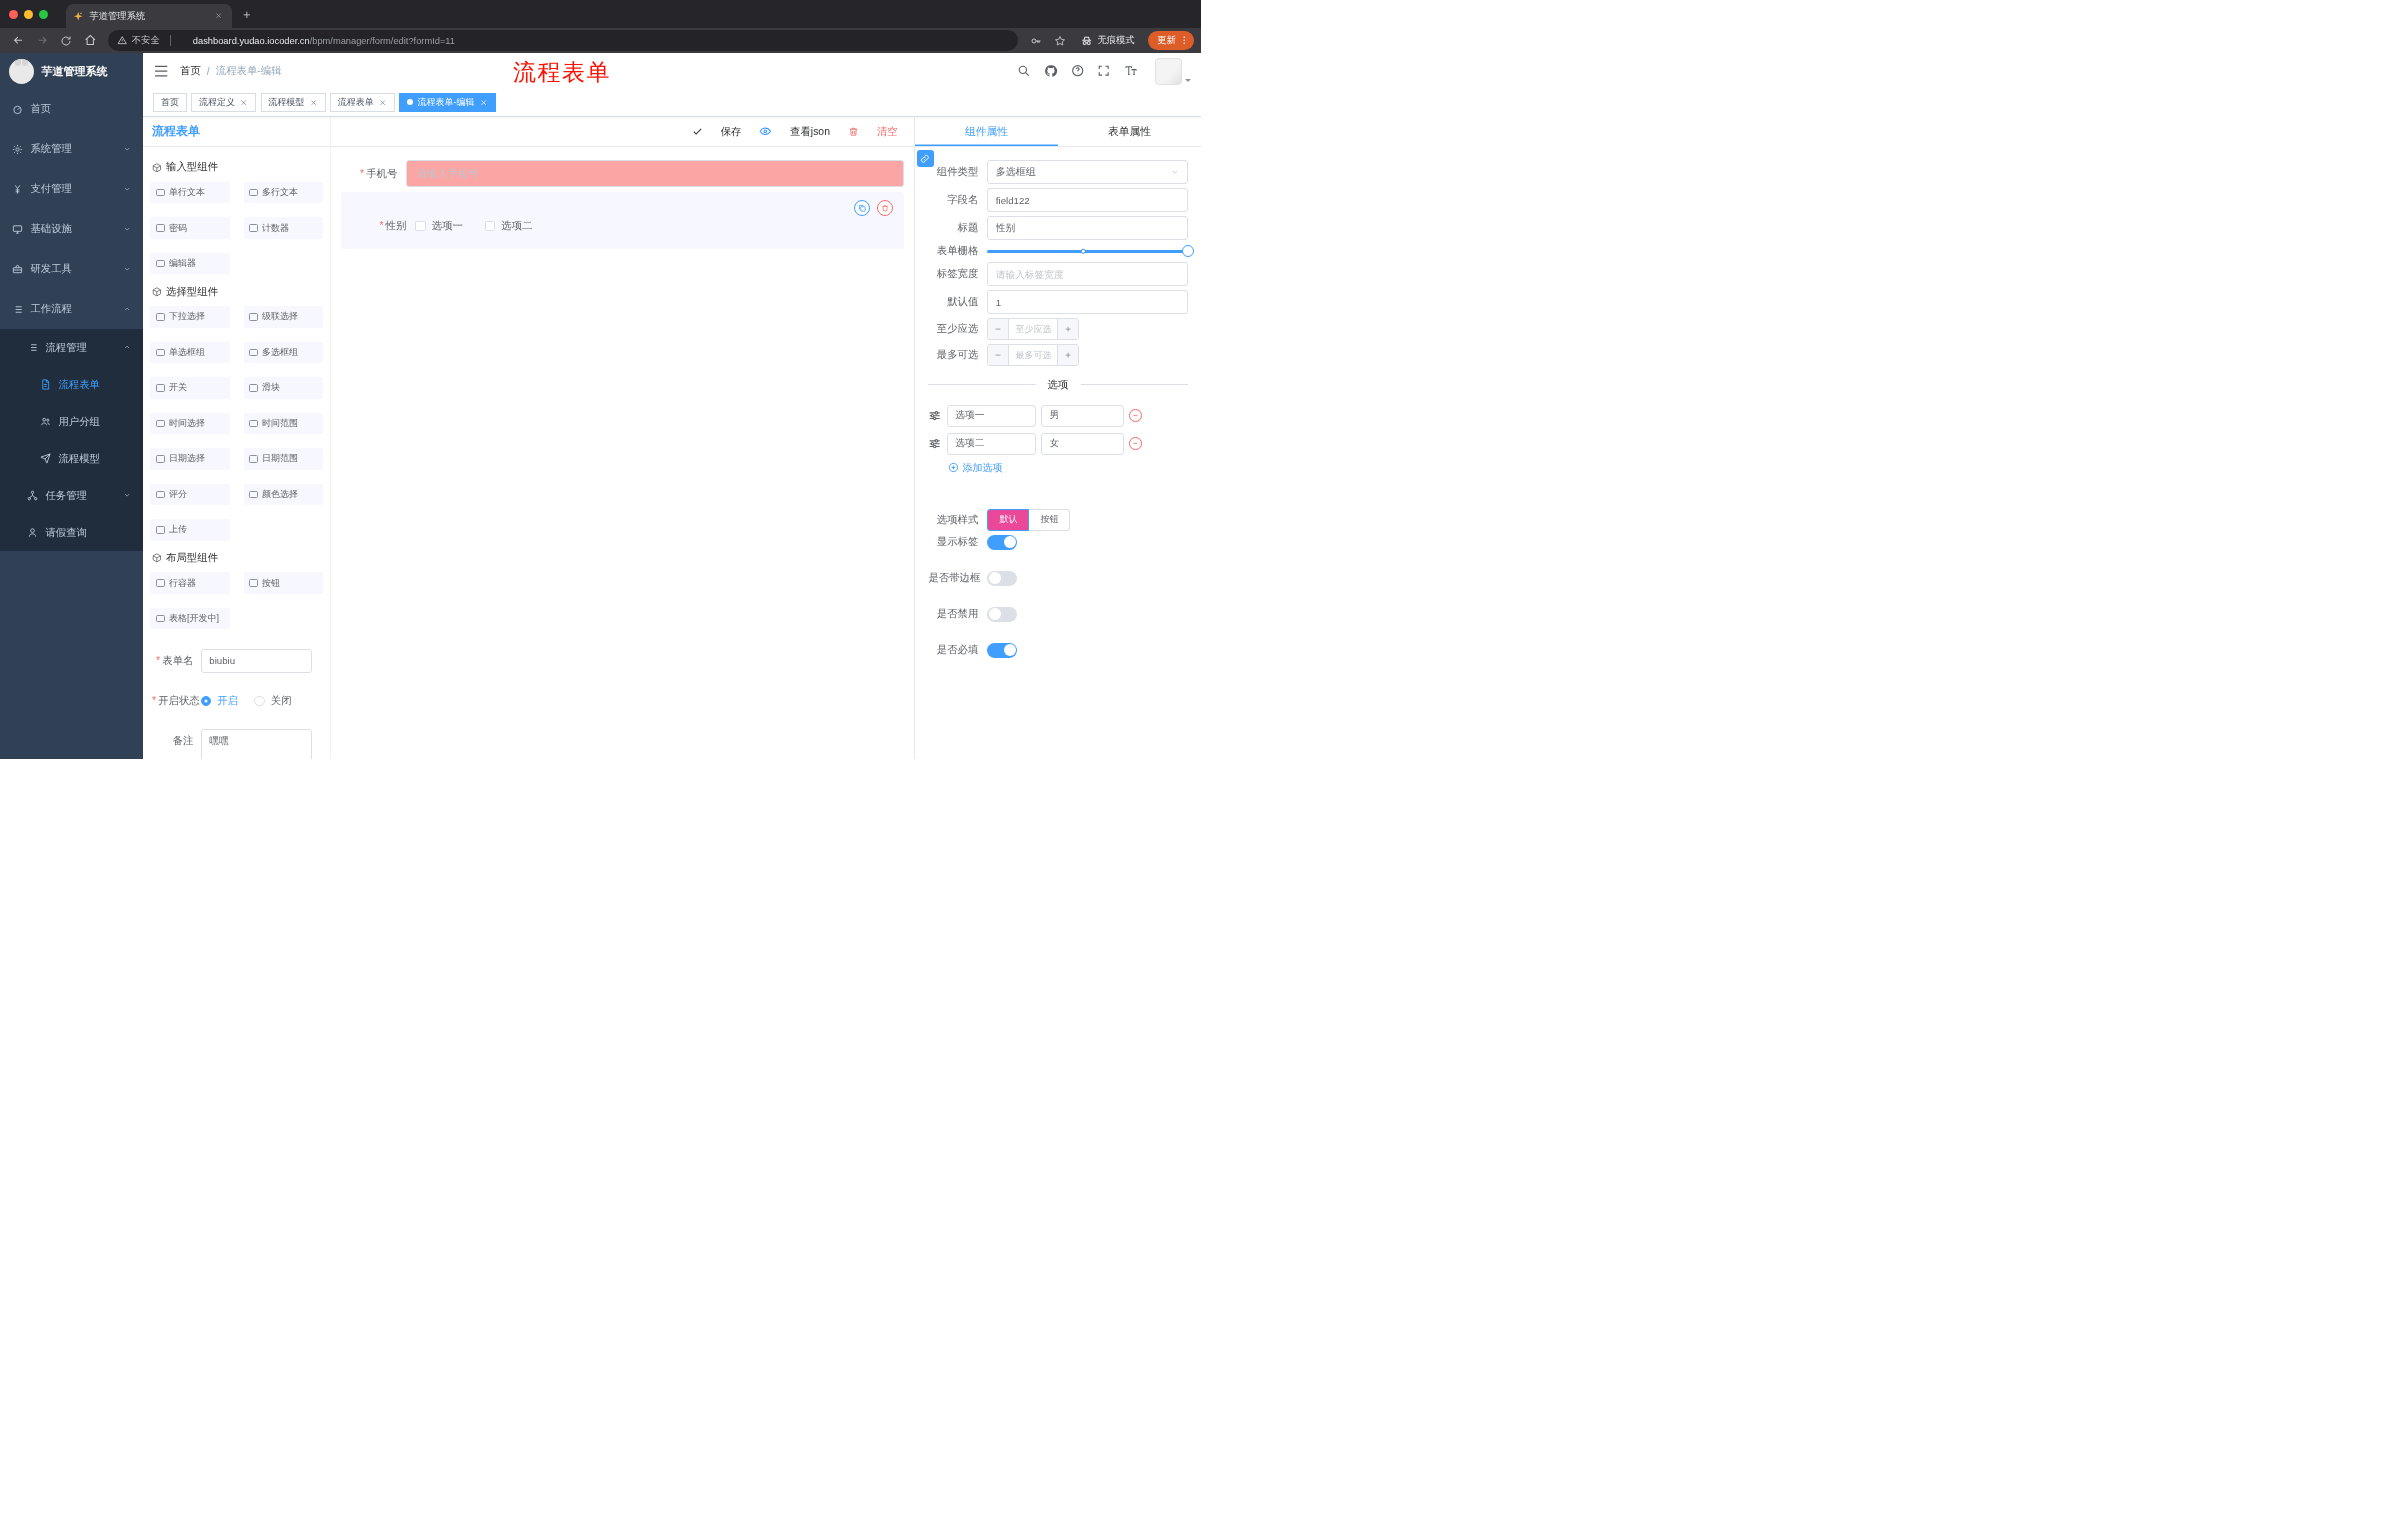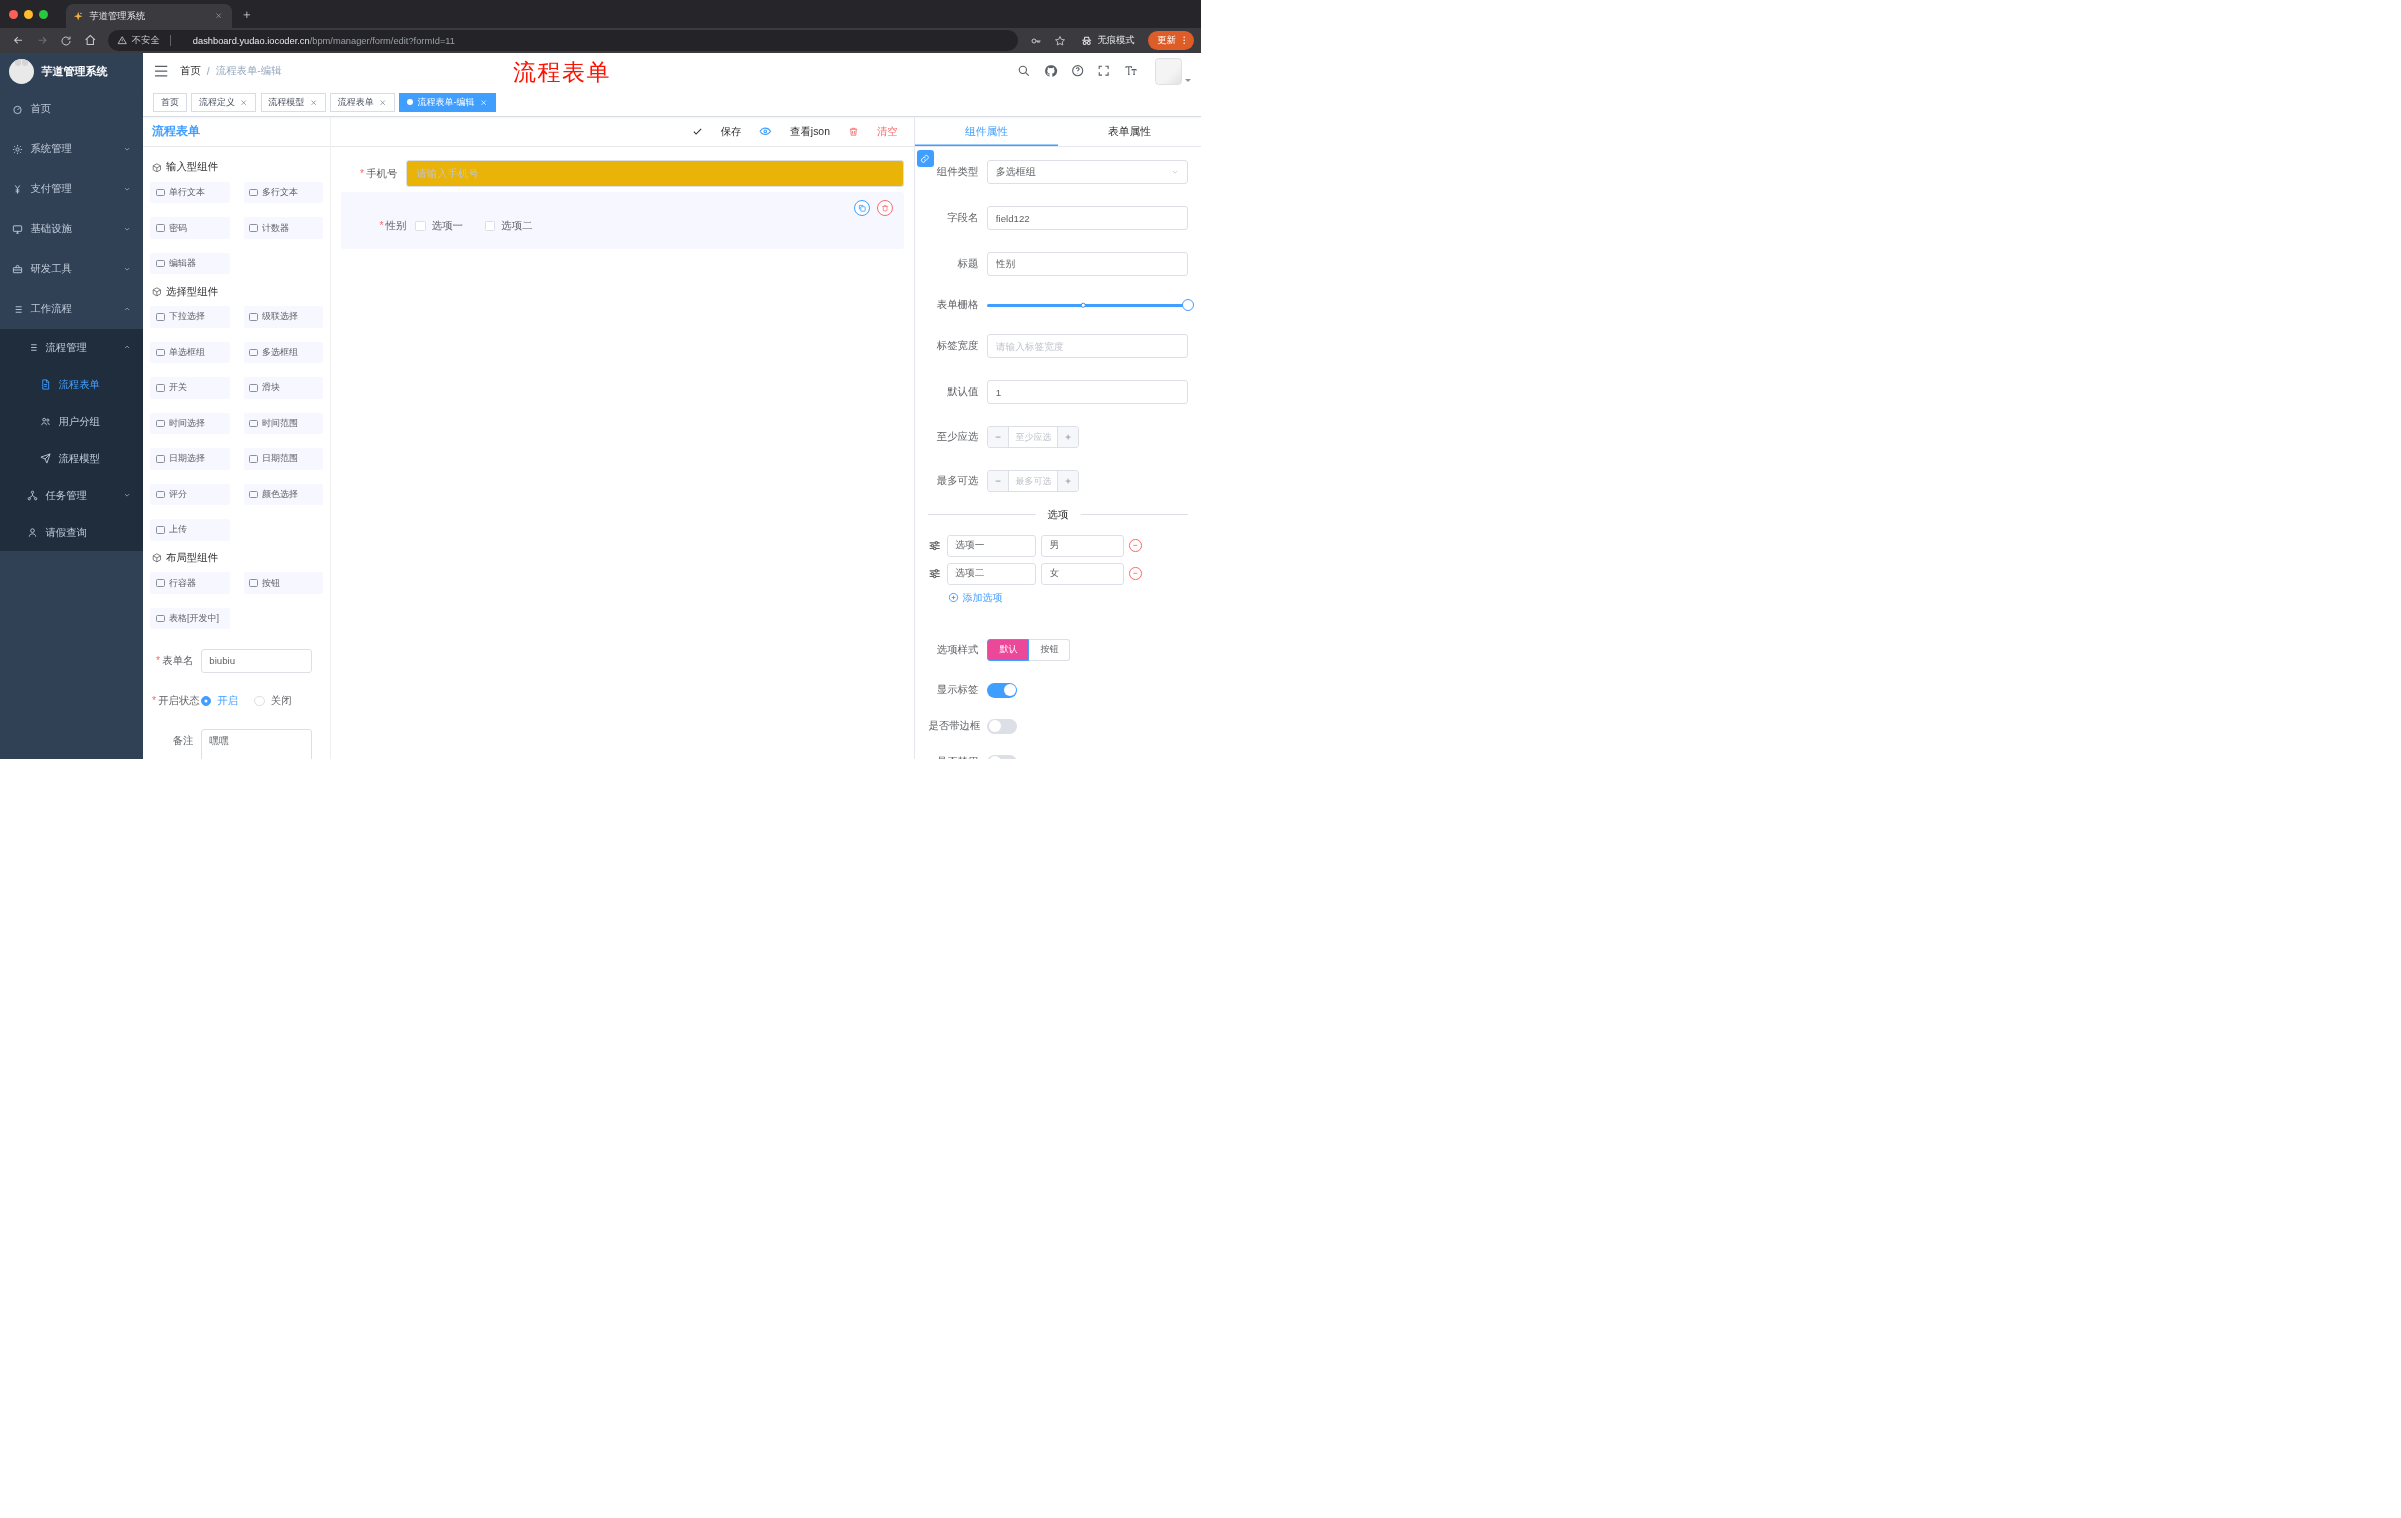--- a/index.html
+++ b/index.html
@@ -103,39 +103,39 @@
   .etextarea { width:100%; height:52px; border:0.7px solid #dcdfe6; border-radius:3px; padding:4.5px 7.4px; font-size:9.7px; color:#606266; resize:none; outline:none; font-family:inherit; }
 
   
   .canvas { flex:1; display:flex; flex-direction:column; min-width:0; }
   .canvas .colhead { justify-content:flex-end; gap:18px; padding-right:16.3px; }
   .actbtn { display:flex; align-items:center; gap:18px; font-size:10.4px; color:#303133; cursor:pointer; }
   .actbtn.red { color:#f56c6c; }
   .canvas-body { flex:1; padding:13.4px 10.4px; overflow:hidden; }
   .fieldrow { display:flex; align-items:center; }
   .flabel { width:65px; flex:none; text-align:right; padding-right:9px; font-size:10.4px; color:#606266; }
-  .finput { flex:1; height:27px; border:0.7px solid #dcdfe6; border-radius:3px; padding:0 9px; font-size:10.4px; color:#606266; outline:none; background:#eab308; font-family:inherit; }
+  .finput { flex:1; height:27px; border:0.7px solid #dcdfe6; border-radius:3px; padding:0 9px; font-size:10.4px; color:#606266; outline:none; background:#fca5a5; font-family:inherit; }
   .finput::placeholder { color:#c0c4cc; }
   .sel-panel { margin-top:4.5px; background:#f6f7ff; border-radius:3px; position:relative; padding:27px 9px 16.3px; }
   .sel-actions { position:absolute; top:8.2px; right:10.4px; display:flex; gap:6.7px; }
   .circbtn { width:16.3px; height:16.3px; border-radius:50%; background:#fff; display:flex; align-items:center; justify-content:center; cursor:pointer; }
   .circbtn.blue { border:0.7px solid #409eff; color:#409eff; }
   .circbtn.red { border:0.7px solid #f56c6c; color:#f56c6c; }
   .cbgroup { display:flex; align-items:center; gap:22px; font-size:10.4px; color:#606266; }
   .cbitem { display:flex; align-items:center; gap:6px; }
   .cb { width:10.4px; height:10.4px; border:0.7px solid #dcdfe6; border-radius:1.5px; background:#fff; flex:none; }
 
   
   .props { width:287px; flex:none; border-left:0.7px solid #e4e7ed; display:flex; flex-direction:column; position:relative; }
   .props-tabs { height:30px; display:flex; border-bottom:0.7px solid #e4e7ed; flex:none; }
   .ptab { flex:1; display:flex; align-items:center; justify-content:center; font-size:10.8px; color:#303133; cursor:pointer; }
   .ptab.active { color:#409eff; box-shadow:inset 0 -1.5px 0 #409eff; }
   .link-badge { position:absolute; left:1.5px; top:33px; width:17px; height:17px; border-radius:3px; background:#409eff; color:#fff; display:flex; align-items:center; justify-content:center; cursor:pointer; }
   .props-body { flex:1; overflow:hidden; padding:13.4px 13.4px 0; }
-  .prow { display:flex; align-items:center; margin-bottom:22px; }
+  .prow { display:flex; align-items:center; margin-bottom:4px; }
   .plabel { width:59px; flex:none; text-align:right; padding-right:9px; font-size:10.4px; color:#606266; white-space:nowrap; }
   .pctl { flex:1; display:flex; align-items:center; min-width:0; }
   .eselect { width:100%; height:24px; border:0.7px solid #dcdfe6; border-radius:3px; display:flex; align-items:center; justify-content:space-between; padding:0 7.4px; font-size:10px; color:#606266; cursor:pointer; background:#fff; }
   .eselect .chev { color:#c0c4cc; }
   .slider { position:relative; width:100%; height:3px; background:#409eff; border-radius:1.5px; }
   .slider .mark { position:absolute; left:48%; top:50%; width:4.5px; height:4.5px; border-radius:50%; background:#fff; border:0.7px solid #3a8ee6; transform:translate(-50%,-50%); }
   .slider .handle { position:absolute; right:-6px; top:50%; width:12px; height:12px; border-radius:50%; background:#fff; border:1.5px solid #409eff; transform:translateY(-50%); cursor:grab; }
   .stepper { display:flex; width:92px; height:22px; border:0.7px solid #dcdfe6; border-radius:3px; overflow:hidden; background:#fff; }
   .stepbtn { width:21px; background:#f5f7fa; color:#8b8f96; display:flex; align-items:center; justify-content:center; cursor:pointer; flex:none; }
   .stepbtn.l { border-right:0.7px solid #dcdfe6; } .stepbtn.r { border-left:0.7px solid #dcdfe6; }

